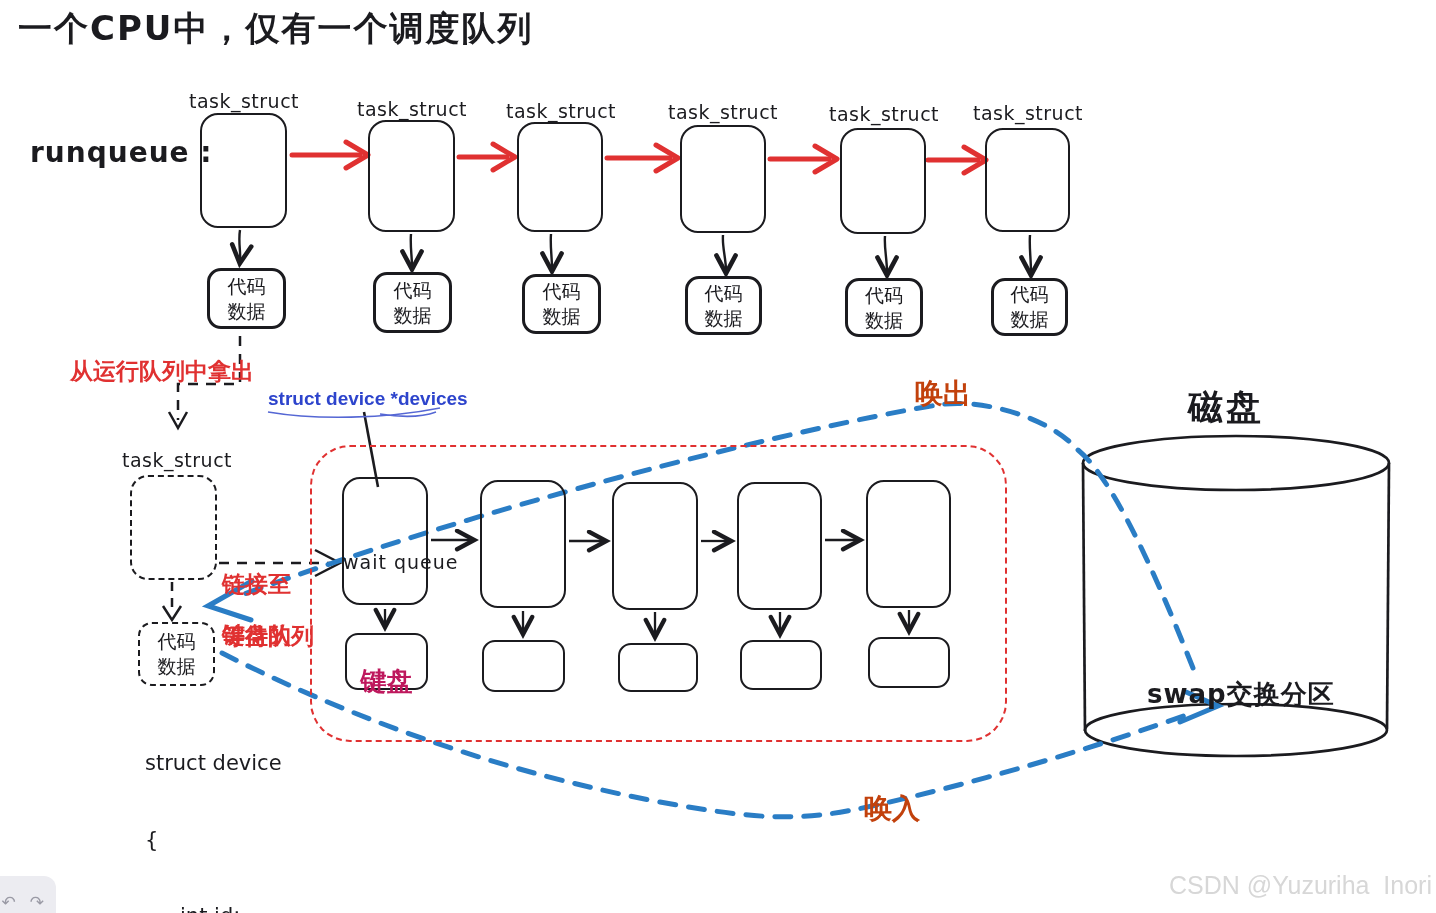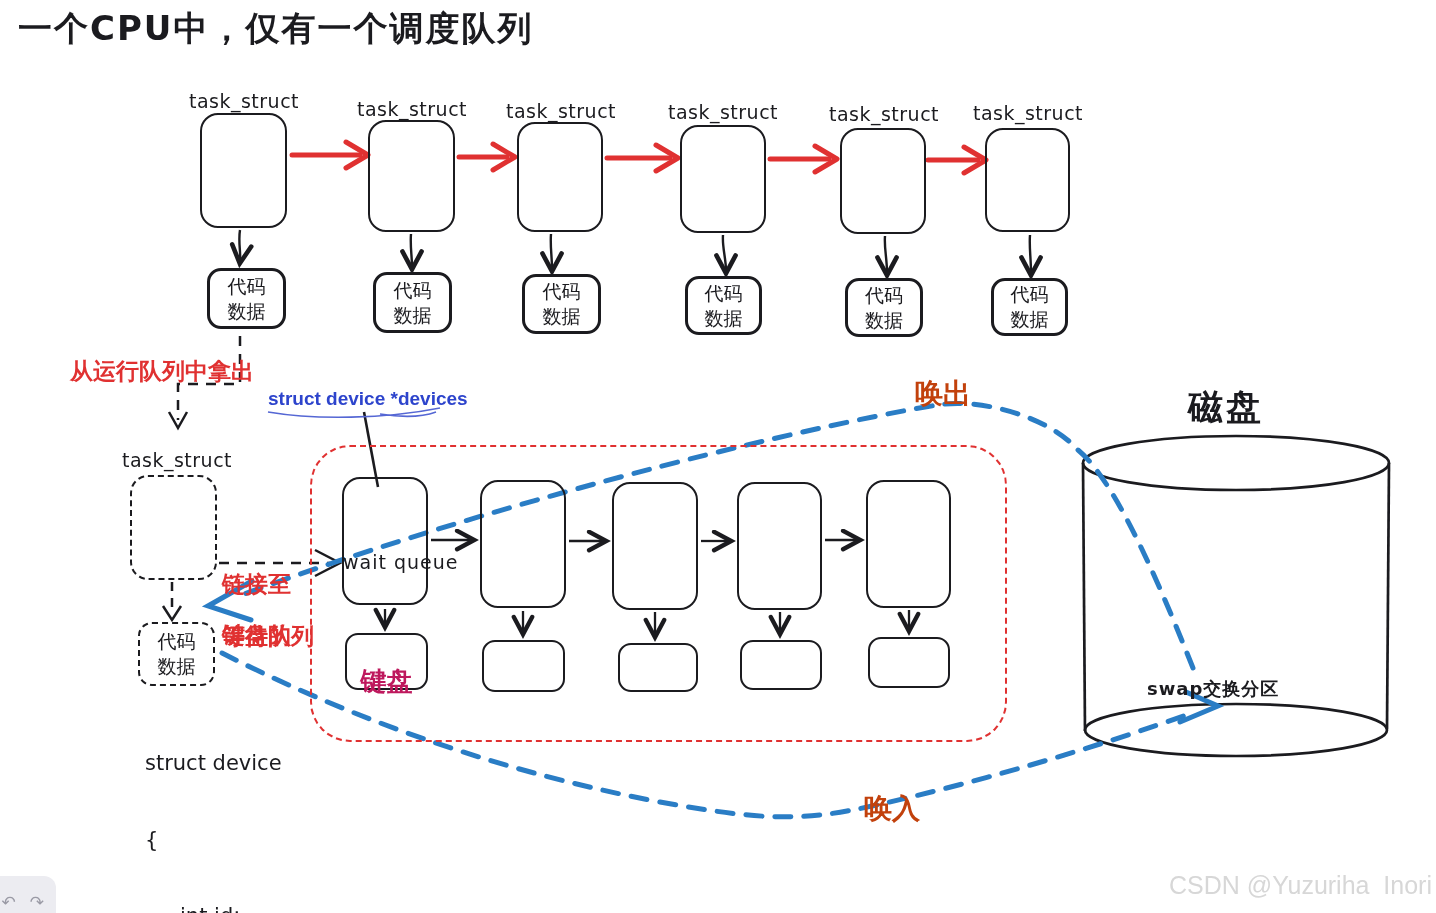--- a/index.html
+++ b/index.html
@@ -29,21 +29,21 @@
   .toolbar button{background:none;border:none;color:#9a9aa5;font-size:17px;line-height:1;cursor:pointer;padding:2px;}
   .watermark{position:absolute;right:4px;top:871px;font-size:25px;color:#d7d7d7;white-space:pre;
              font-family:"Liberation Sans",sans-serif;text-shadow:1px 1px 0 rgba(255,255,255,.9);}
   .devptr{position:absolute;left:268px;top:388px;font-size:19px;font-weight:700;color:#2d44cc;
           font-family:"Liberation Sans",sans-serif;white-space:nowrap;}
   .desc{position:absolute;left:458px;top:385px;font-size:21px;color:#242428;
         font-family:"Liberation Sans",sans-serif;white-space:nowrap;}
   .wq{position:absolute;left:343px;top:551px;font-size:19px;letter-spacing:1px;white-space:nowrap;}
   .kb{color:#be185d;font-size:26px;font-weight:700;margin-top:39px;}
   .diskLabel{position:absolute;left:1188px;top:384px;font-size:35px;font-weight:700;letter-spacing:3px;}
-  .swapLabel{position:absolute;left:1147px;top:677px;font-size:18px;font-weight:600;letter-spacing:1px;}
+  .swapLabel{position:absolute;left:1147px;top:677px;font-size:26px;font-weight:600;letter-spacing:1px;}
 </style>
 </head>
 <body>
 
 <div id="stage">
 
   <svg class="overlay">
     <defs>
       <marker id="mb" markerWidth="12" markerHeight="12" refX="8" refY="5" orient="auto">
         <path d="M1.5,1 L9,5 L1.5,9" fill="none" stroke="#1b1b1f" stroke-width="1.9" stroke-linecap="round"></path>
@@ -108,20 +108,21 @@
       <path d="M1193,668 C1152,565 1112,478 1078,450 C1048,416 980,398 938,405 C850,418 520,492 236,597" stroke-dasharray="16 13"></path>
       <path d="M252,581 L208,606 L251,620"></path>
     </g>
     <g stroke="#2a7dc5" stroke-width="5" fill="none" stroke-linecap="round">
       <path d="M222,653 C330,708 480,768 660,802 C760,820 800,822 872,806 C980,782 1100,746 1192,713" stroke-dasharray="16 13"></path>
       <path d="M1180,722 L1218,706 L1186,692"></path>
     </g>
   </svg>
 
   <div class="title hand">一个CPU中，仅有一个调度队列</div>
+  <div class="runq hand">runqueue :</div>
 
   <div class="tslabel hand" style="left:182px;top:90px;width:124px;">task_struct</div>
   <div class="tslabel hand" style="left:350px;top:98px;width:124px;">task_struct</div>
   <div class="tslabel hand" style="left:499px;top:100px;width:124px;">task_struct</div>
   <div class="tslabel hand" style="left:661px;top:101px;width:124px;">task_struct</div>
   <div class="tslabel hand" style="left:822px;top:103px;width:124px;">task_struct</div>
   <div class="tslabel hand" style="left:966px;top:102px;width:124px;">task_struct</div>
 
   <div class="box" style="left:200px;top:113px;width:87px;height:115px;"></div>
   <div class="box" style="left:368px;top:120px;width:87px;height:112px;"></div>

